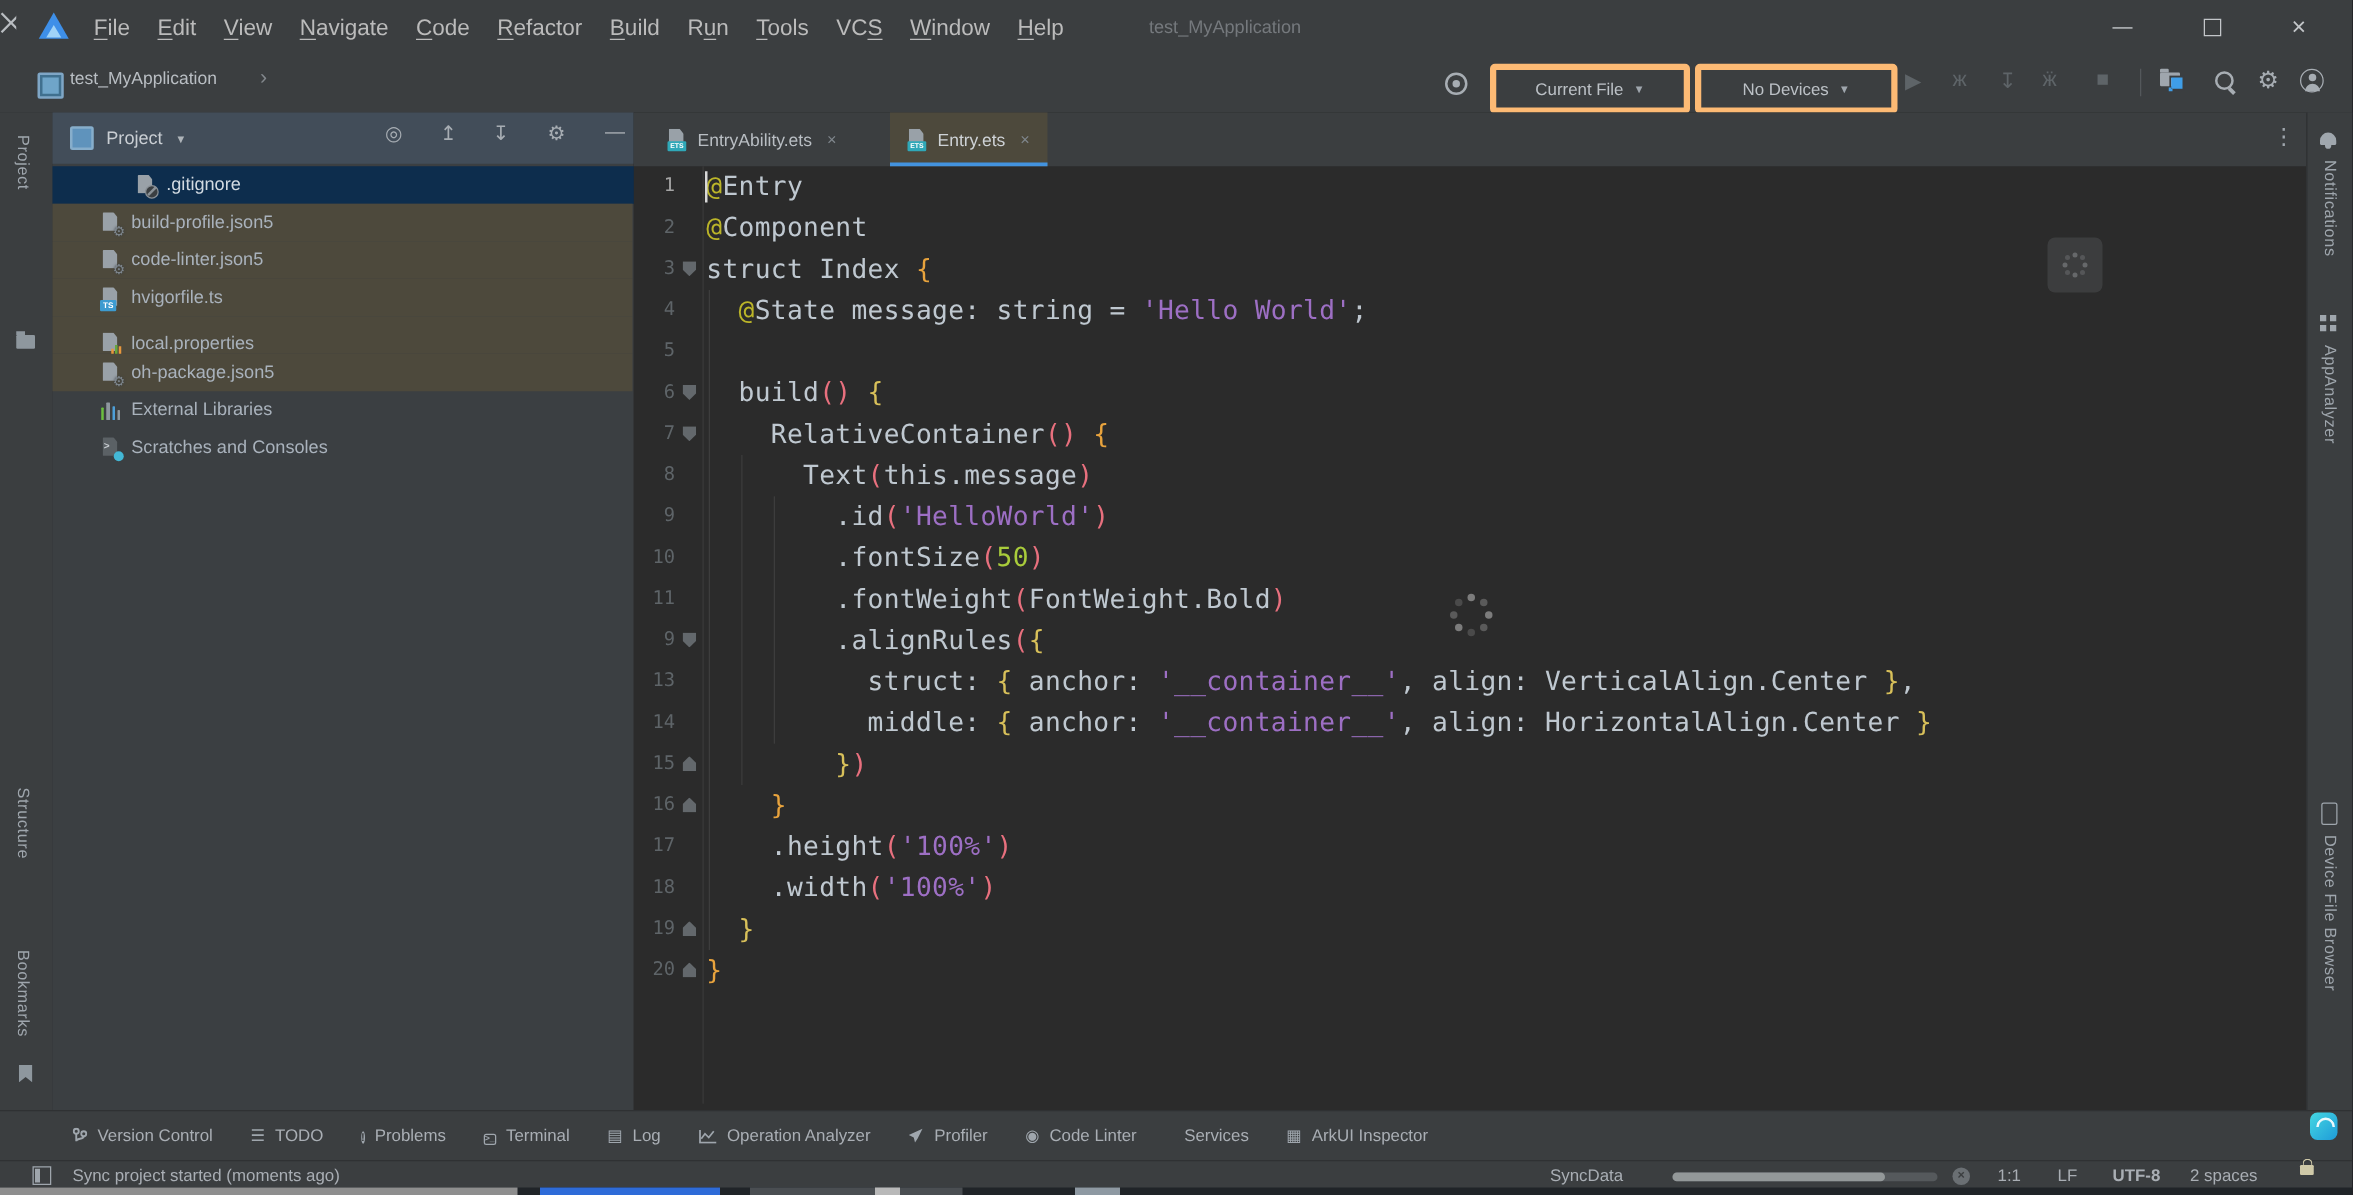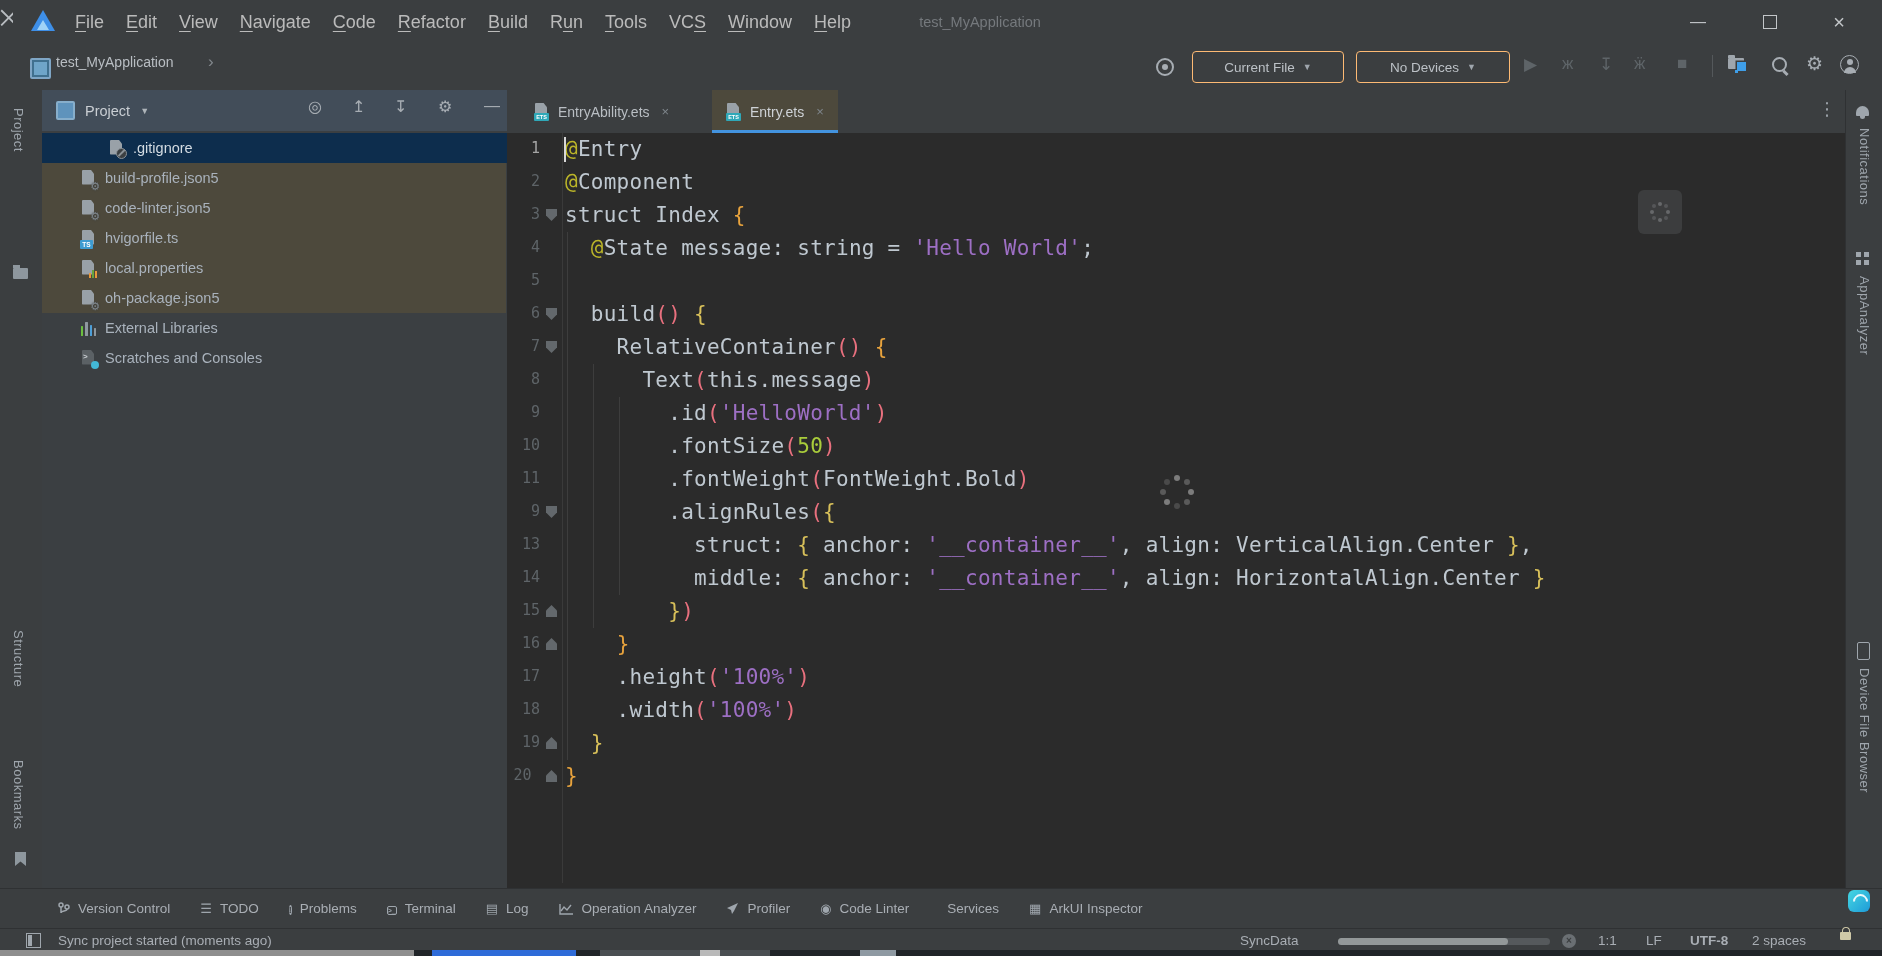--- a/index.html
+++ b/index.html
@@ -20,21 +20,21 @@
   #btn-min{left:1672px;} #btn-max{left:1744px;} #btn-close{left:1813px;font-size:20px;}
   #btn-max .sq{width:12px;height:12px;border:1.5px solid #C3C6C9;}
   
   #toolbar2{left:0;top:44px;width:1882px;height:46px;background:#3B3E40;border-bottom:1px solid #2F3133;}
   #crumb-icon{left:30px;top:58px;width:17px;height:17px;border:2px solid #7FA6C6;background:#40708F;border-radius:2px;}
   #crumb-icon i{position:absolute;left:2px;top:2px;right:2px;bottom:2px;background:#6FA5C9;}
   #crumb-text{left:56px;top:54px;font-size:14px;color:#B9BEC3;}
   #crumb-chev{left:208px;top:52px;font-size:17px;color:#83888D;}
   #icon-target{left:1156px;top:58px;width:14px;height:14px;border:2px solid #A7ADB3;border-radius:50%;}
   #icon-target i{position:absolute;left:4px;top:4px;width:6px;height:6px;border-radius:50%;background:#A7ADB3;}
-  .dd-btn{top:51px;height:30px;border:1px solid #fdba74;border-radius:4px;display:flex;align-items:center;justify-content:center;gap:8px;font-size:13.5px;color:#BCC1C6;background:transparent;}
+  .dd-btn{top:51px;height:30px;border:5px solid #fdba74;border-radius:4px;display:flex;align-items:center;justify-content:center;gap:8px;font-size:13.5px;color:#BCC1C6;background:transparent;}
   #dd-config{left:1192px;width:150px;} #dd-devices{left:1356px;width:152px;}
   .dd-caret{font-size:9px;color:#9FA6AD;}
   .run-ico{top:54px;font-size:17px;color:#5E6468;}
   #tb-divider{left:1712px;top:55px;width:1px;height:22px;background:#54585B;}
   #icon-folder{left:1728px;top:58px;width:16px;height:11px;background:#9FA6AD;border-radius:1px;}
   #icon-folder::before{content:"";position:absolute;left:0;top:-3px;width:7px;height:3px;background:#9FA6AD;border-radius:1px 1px 0 0;}
   #icon-folder::after{content:"";position:absolute;right:-2px;bottom:-2px;width:9px;height:9px;background:
      linear-gradient(#3F9EE8,#3F9EE8);box-shadow:-5px 5px 0 -3px #3F9EE8,0 0 0 1.5px #3B3E40;}
   #icon-search{left:1772px;top:57px;width:11px;height:11px;border:2px solid #A7ADB3;border-radius:50%;}
   #icon-search::after{content:"";position:absolute;left:10px;top:11px;width:2.5px;height:6px;background:#A7ADB3;transform:rotate(-45deg);}
@@ -237,21 +237,21 @@
         </span>
         <span class="tree-label">code-linter.json5</span>
       </div>
       <div class="tree-row olive" style="top: 223px;">
         <span class="fico">
           <span class="page"></span>
           <span class="badge b-ts">TS</span>
         </span>
         <span class="tree-label">hvigorfile.ts</span>
       </div>
-      <div class="tree-row olive" style="top: 253px;">
+      <div class="tree-row olive" style="top: 253px; align-items: flex-end;">
         <span class="fico">
           <span class="page"></span>
           <span class="badge b-bars">
             <i style="height:5px"></i>
             <i></i>
             <i style="height:7px"></i>
           </span>
         </span>
         <span class="tree-label">local.properties</span>
       </div>
@@ -326,21 +326,21 @@
       <div class="lnum" style="left: 505px; top: 535px;">13</div>
       <div class="lnum" style="left: 505px; top: 568px;">14</div>
       <div class="lnum" style="left: 505px; top: 601px;">15</div>
       <div class="fold close" style="top: 605px;"></div>
       <div class="lnum" style="left: 505px; top: 634px;">16</div>
       <div class="fold close" style="top: 638px;"></div>
       <div class="lnum" style="left: 505px; top: 667px;">17</div>
       <div class="lnum" style="left: 505px; top: 700px;">18</div>
       <div class="lnum" style="left: 505px; top: 733px;">19</div>
       <div class="fold close" style="top: 737px;"></div>
-      <div class="lnum" style="left: 505px; top: 766px; text-align: center;">20</div>
+      <div class="lnum" style="left: 505px; top: 766px;">20</div>
       <div class="fold close" style="top: 770px;"></div>
     </div>
   <div id="code">
       <div class="codeline" style="top: 133px;"><span class="tk-y">@</span><span class="tk-d">Entry</span></div>
       <div class="codeline" style="top: 166px;"><span class="tk-y">@</span><span class="tk-d">Component</span></div>
       <div class="codeline" style="top: 199px;"><span class="tk-d">struct Index </span><span class="tk-o">{</span></div>
       <div class="codeline" style="top: 232px;"><span class="tk-d">  </span><span class="tk-y">@</span><span class="tk-d">State message: string = </span><span class="tk-s">'Hello World'</span><span class="tk-d">;</span></div>
       <div class="codeline" style="top: 265px;"></div>
       <div class="codeline" style="top: 298px;"><span class="tk-d">  build</span><span class="tk-p">()</span><span class="tk-d"> </span><span class="tk-g">{</span></div>
       <div class="codeline" style="top: 331px;"><span class="tk-d">    RelativeContainer</span><span class="tk-p">()</span><span class="tk-d"> </span><span class="tk-o">{</span></div>

